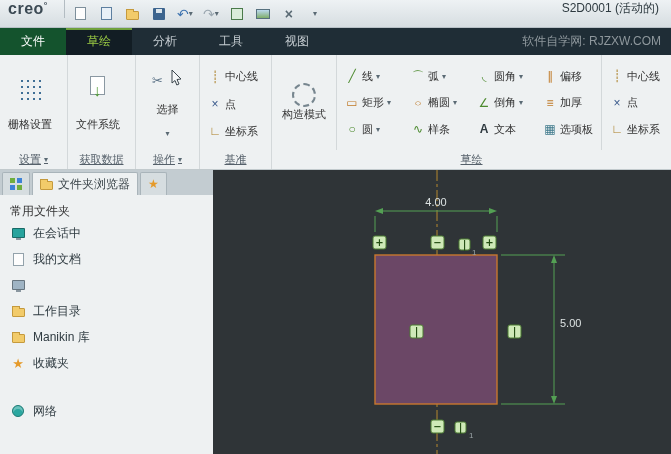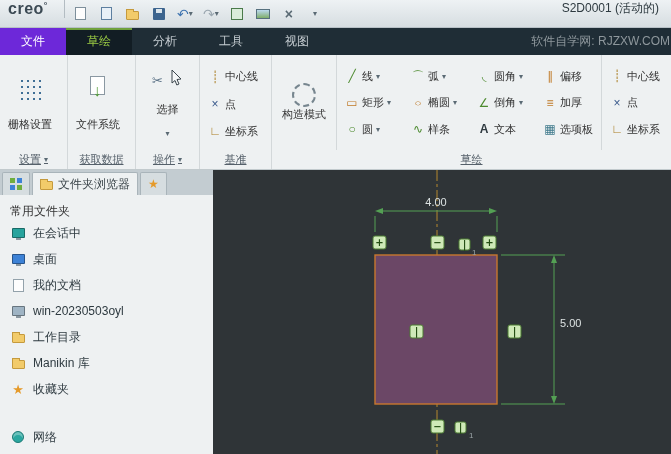--- a/index.html
+++ b/index.html
@@ -27,23 +27,23 @@
   .redoic { color:#9bа7b0; color:#9ba7b0; font-size:14px; }
   .regenic { width:12px; height:12px; border:1px solid #4a7a4a; background:#d9ecd9; }
   .scrnic { width:14px; height:10px; border:1px solid #56707e; background:linear-gradient(#bcd9ef,#7fae6a); }
   .closeic { font-size:14px; font-weight:bold; color:#5a6a74; }
   .chev { font-size:8px; color:#5a6a74; }
   .doc-title { margin-left:auto; font-size:12px; color:#2e3a40; padding-right:4px; }
 
   
   .menubar { height:27px; background:#1f2d36; display:flex; align-items:stretch; flex:0 0 27px; }
   .mtab { display:flex; align-items:center; padding:0 21px; font-size:12px; color:#c6cdd2; cursor:default; }
-  .mtab.file { background:#6d28d9; color:#fff; }
+  .mtab.file { background:#14532d; color:#fff; }
   .mtab.active { background:#121d24; color:#9ccc44; box-shadow:inset 0 2px 0 #6fa13c; }
-  .menubar-right { margin-left:auto; display:flex; align-items:center; padding-right:1px;
+  .menubar-right { margin-left:auto; display:flex; align-items:center; padding-right:10px;
     font-size:12px; color:#8e979c; }
 
   
   .ribbon { height:115px; flex:0 0 115px; background:#eef1f2; border-bottom:1px solid #c2cacd;
     display:flex; overflow:hidden; }
   .rgroup { display:flex; flex-direction:column; border-right:1px solid #d3d8da; }
   .rg-content { flex:1; display:flex; align-items:stretch; padding:3px 4px 0 4px; }
   .rg-label { height:19px; display:flex; align-items:center; justify-content:center; gap:3px;
     font-size:11px; color:#55606a;text-decoration:underline; }
   .bigbtn { display:flex; flex-direction:column; align-items:center; justify-content:space-evenly;
@@ -341,35 +341,28 @@
       <div class="sb-content">
         <div class="sb-header">常用文件夹</div>
         <div class="sb-item">
             <span class="si">
               <span class="mon teal"></span>
             </span>
             <span>在会话中</span>
           </div>
         <div class="sb-item">
             <span class="si">
-              <span class="mon blue"></span>
-            </span>
-            <span>桌面</span>
-          </div>
-        <div class="sb-item">
-            <span class="si">
               <span class="docic"></span>
             </span>
             <span>我的文档</span>
           </div>
         <div class="sb-item">
             <span class="si">
               <span class="mon gray"></span>
             </span>
-            <span>win-20230503oyl</span>
           </div>
         <div class="sb-item">
             <span class="si">
               <span class="fold"></span>
             </span>
             <span>工作目录</span>
           </div>
         <div class="sb-item">
             <span class="si">
               <span class="fold"></span>

